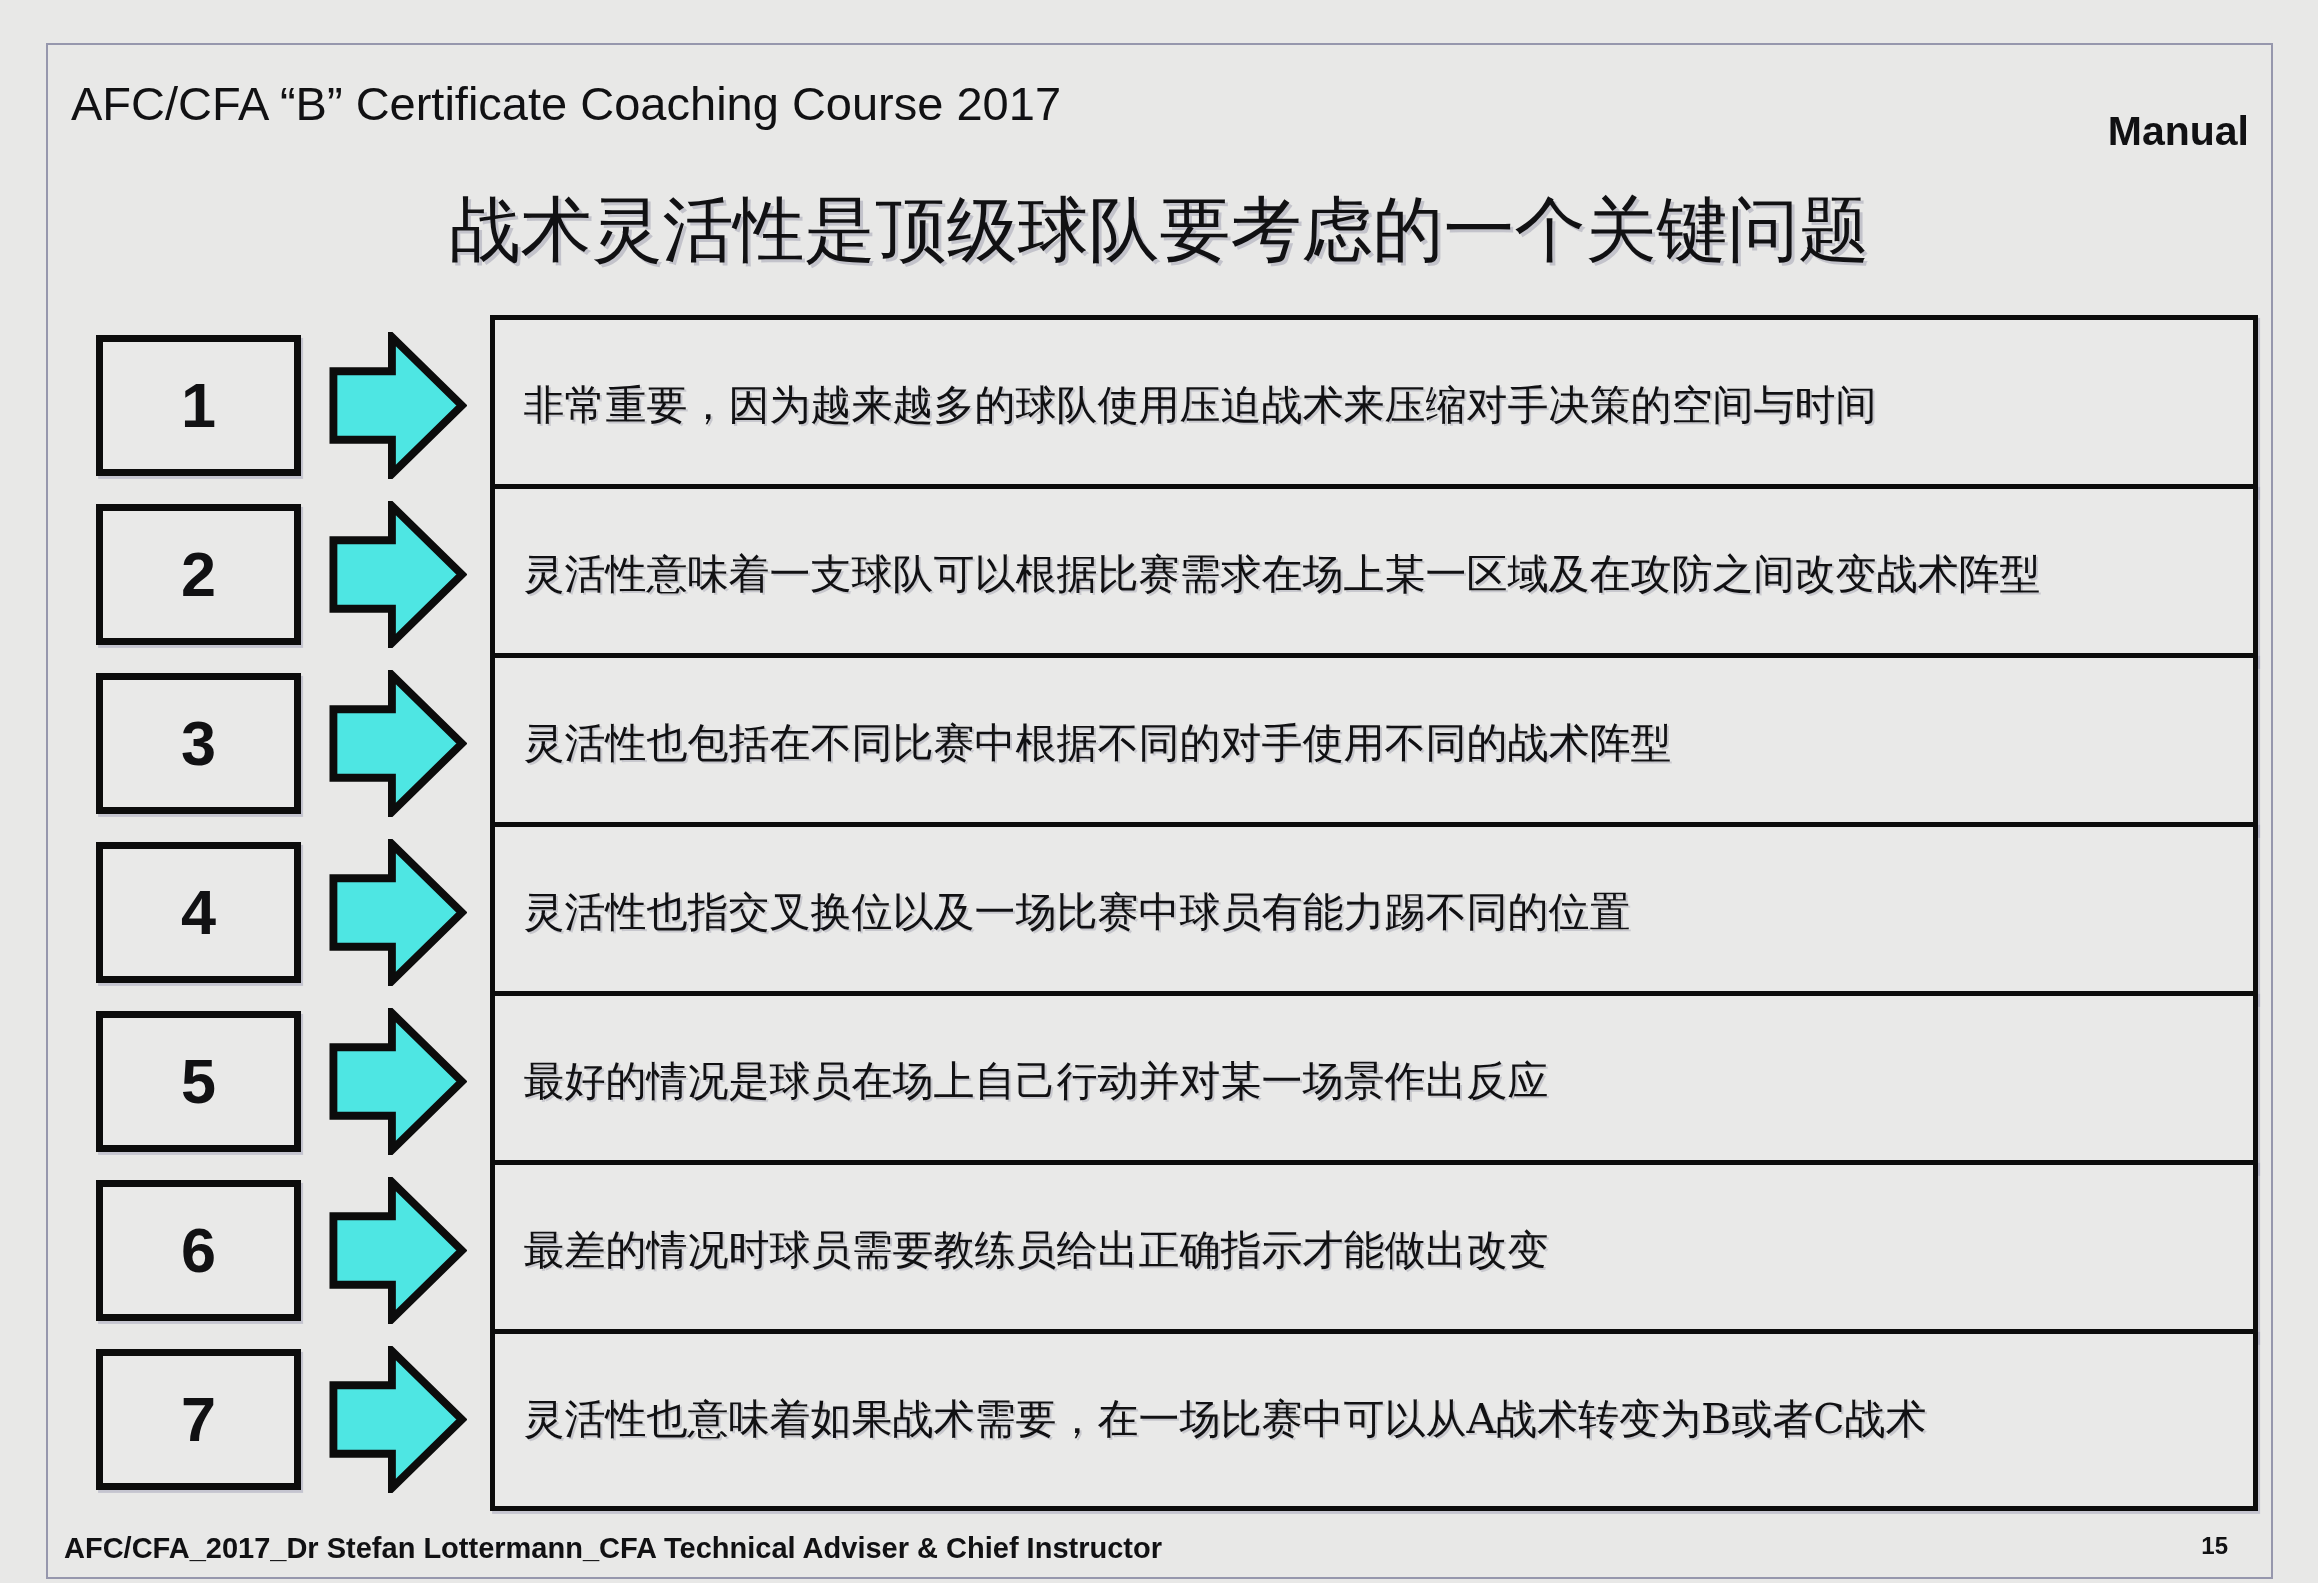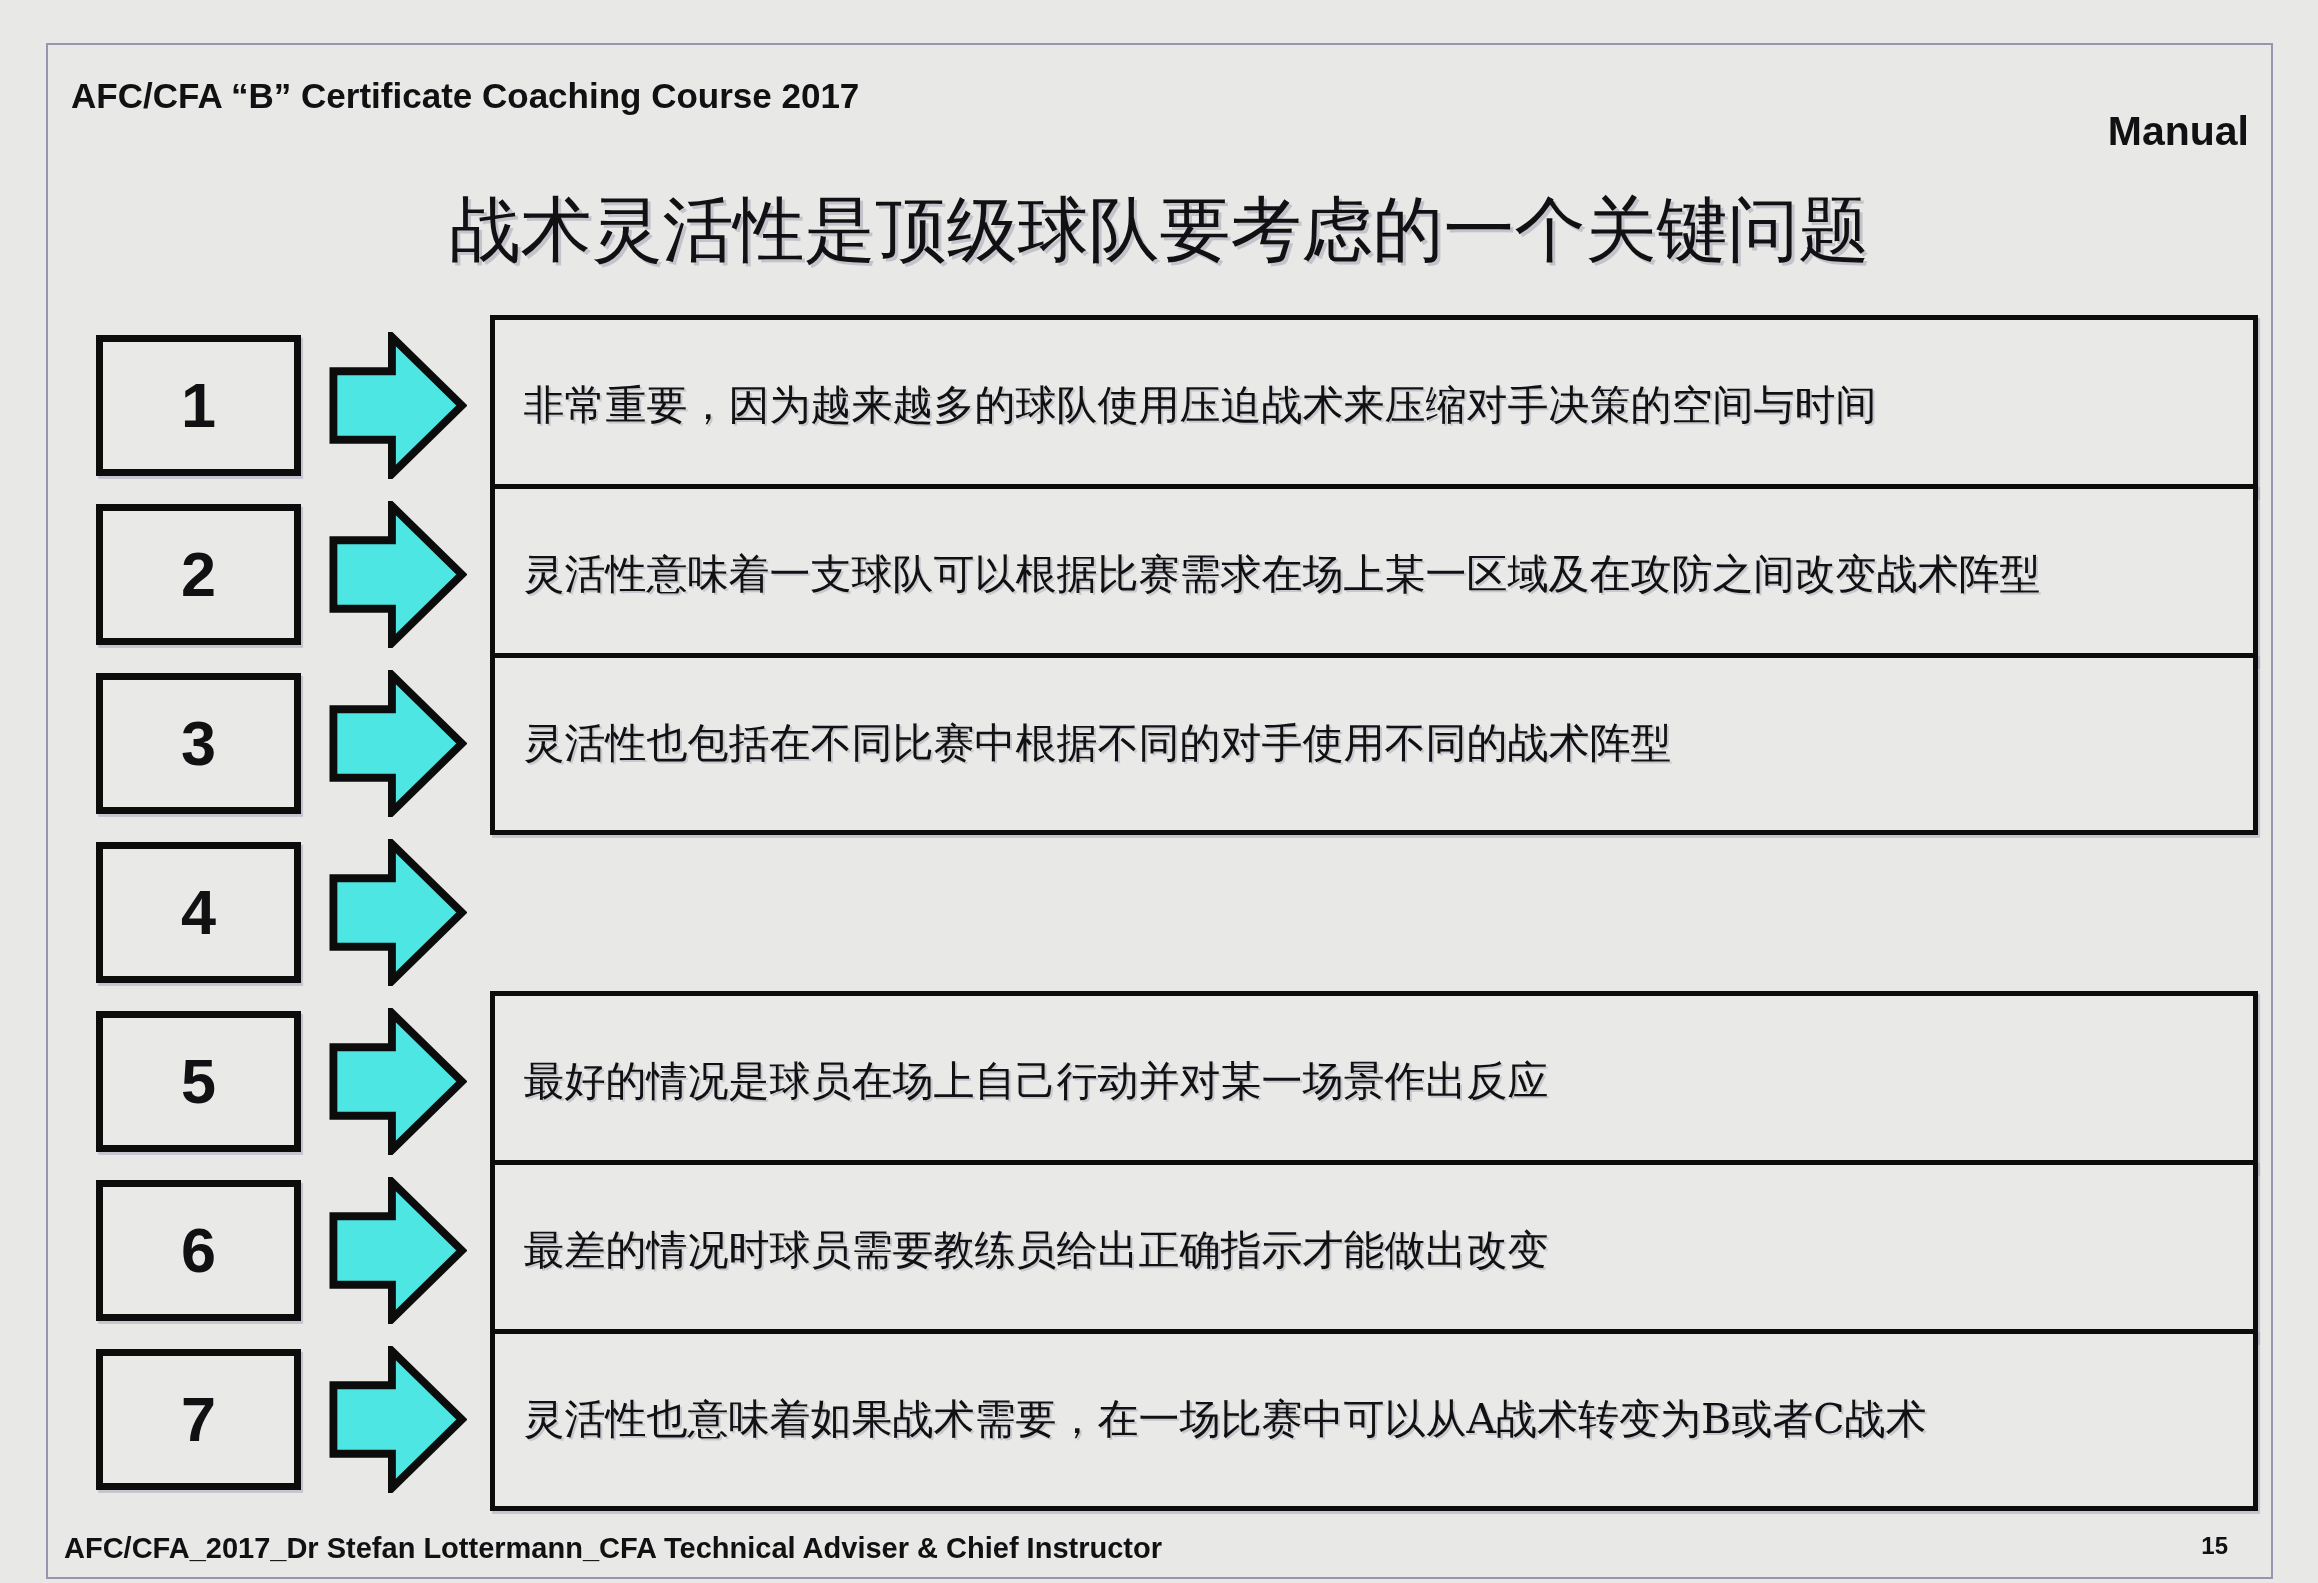--- a/index.html
+++ b/index.html
@@ -22,22 +22,22 @@
     top: 43px;
     width: 2223px;
     height: 1532px;
     border: 2.1px solid #9697ad;
     pointer-events: none;
   }
   .header-left {
     position: absolute;
     left: 71px;
     top: 76px;
-    font-size: 35px;
-    font-weight: bold;
+    font-size: 47px;
+    font-weight: normal;
     letter-spacing: 0px;
     white-space: nowrap;
   }
   .header-right {
     position: absolute;
     right: 70px;
     top: 76px;
     font-size: 41px;
     font-weight: bold;
     white-space: nowrap;
@@ -175,20 +175,23 @@
           <span>灵活性也包括在不同比赛中根据不同的对手使用不同的战术阵型</span>
         </div>
       </div>
       <div class="row" style="top: 507px;">
         <div class="numbox">
           <span>4</span>
         </div>
         <svg class="arrow" width="138" height="147" viewBox="0 0 193 206">
           <polygon points="6,55 88,55 88,7 186,103 88,199 88,151 6,151" fill="#4ee6e3" stroke="#0c0c0c" stroke-width="11" stroke-linejoin="miter"></polygon>
         </svg>
+        <div class="textbar">
+          <span>灵活性也指交叉换位以及一场比赛中球员有能力踢不同的位置</span>
+        </div>
       </div>
       <div class="row" style="top: 676px;">
         <div class="numbox">
           <span>5</span>
         </div>
         <svg class="arrow" width="138" height="147" viewBox="0 0 193 206">
           <polygon points="6,55 88,55 88,7 186,103 88,199 88,151 6,151" fill="#4ee6e3" stroke="#0c0c0c" stroke-width="11" stroke-linejoin="miter"></polygon>
         </svg>
         <div class="textbar">
           <span>最好的情况是球员在场上自己行动并对某一场景作出反应</span>

